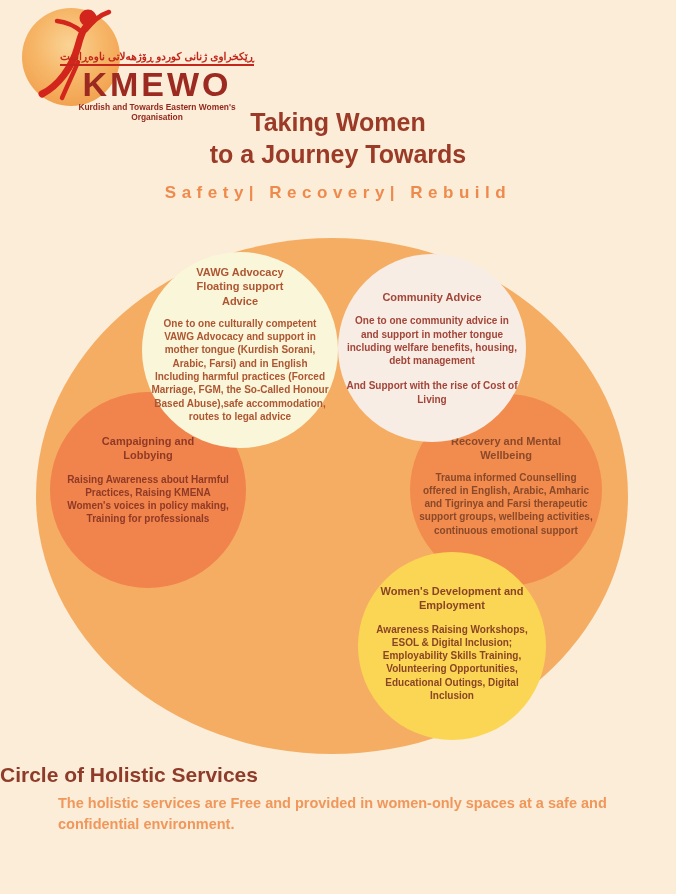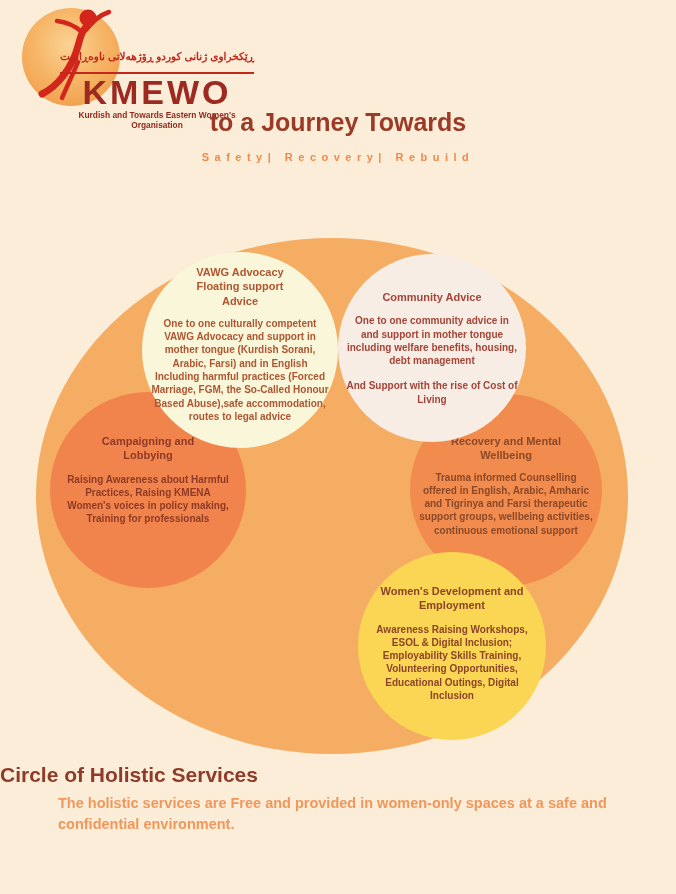--- a/index.html
+++ b/index.html
@@ -19,37 +19,37 @@
   .logo-circle {
     position: absolute; left: 22px; top: 8px; width: 98px; height: 98px;
     border-radius: 50%;
     background: radial-gradient(circle at 48% 38%, #FAD395 0%, #F6B566 45%, #EE9440 100%);
   }
   .dancer { position: absolute; left: 28px; top: 2px; }
   .logo-text { position: absolute; left: 58px; top: 46px; width: 198px; text-align: center; }
   .logo-kurdish {
     display: inline-block;
     color: #C3271B; font-size: 10.5px; font-weight: bold;
-    padding-bottom: 10px; border-bottom: 2px solid #C3271B;
+    padding-bottom: 2px; border-bottom: 2px solid #C3271B;
     direction: rtl;
   }
   .logo-acronym {
     color: #9C2A21; font-size: 34px; font-weight: bold;
     letter-spacing: 3px; line-height: 1.0; margin-top: 1px;
   }
   .logo-tagline { color: #93291D; font-size: 8.4px; font-weight: bold; margin-top: 1px; }
 
   
   .title-block { position: absolute; left: 0; top: 106px; width: 100%; text-align: center; }
   .main-title {
     color: #9A3A27; font-size: 25px; font-weight: bold; line-height: 1.28;
   }
   .subtitle {
     margin-top: 13px;
-    color: #EF8A4D; font-size: 11px; font-weight: bold;
+    color: #EF8A4D; font-size: 17px; font-weight: bold;
     letter-spacing: 5.5px;
   }
 
   
   .big-circle {
     position: absolute; left: 36px; top: 238px; width: 592px; height: 516px;
     border-radius: 50%; background: #F5AD63; z-index: 1;
   }
   .svc-circle {
     position: absolute; border-radius: 50%;
@@ -136,20 +136,21 @@
       <div>
         <span class="logo-kurdish">ڕێکخراوی ژنانی کوردو ڕۆژهەلاتی ناوەڕاست</span>
       </div>
       <div class="logo-acronym">KMEWO</div>
       <div class="logo-tagline">Kurdish and Towards Eastern Women's Organisation</div>
     </div>
   </div>
 
   <div class="title-block">
     <div class="main-title">
+      <div>Taking Women</div>
       <div>to a Journey Towards</div>
     </div>
     <div class="subtitle">Safety| Recovery| Rebuild</div>
   </div>
 
   <div class="big-circle"></div>
 
   <div class="svc-circle circle-vawg">
     <div class="svc-title">VAWG Advocacy Floating support Advice</div>
     <div class="svc-body">One to one culturally competent VAWG Advocacy and support in mother tongue (Kurdish Sorani, Arabic, Farsi) and in English Including harmful practices (Forced Marriage, FGM, the So-Called Honour Based Abuse),safe accommodation, routes to legal advice</div>

